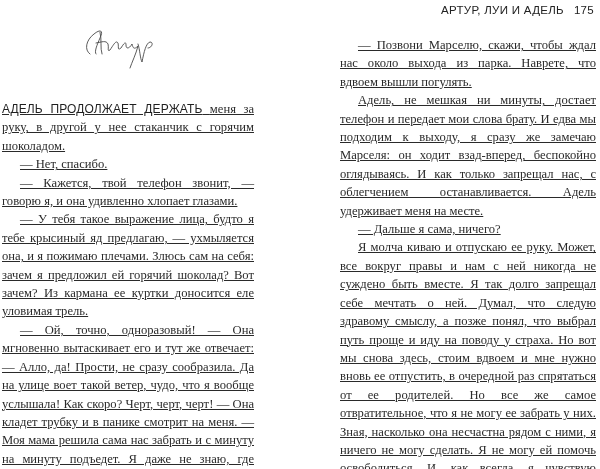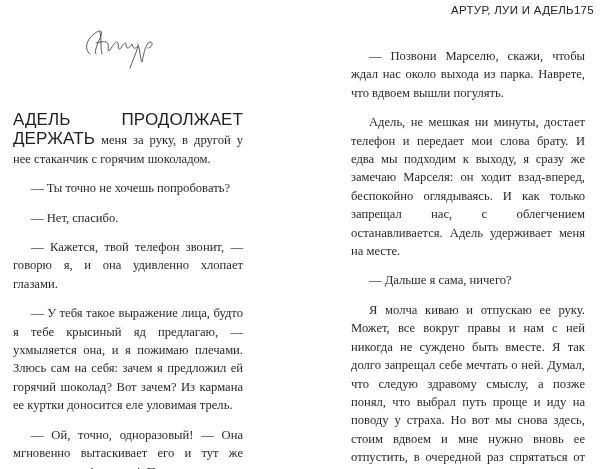--- a/index.html
+++ b/index.html
@@ -3,40 +3,39 @@
 <meta charset="utf-8">
 <style>
   html, body { margin: 0; padding: 0; background: #ffffff; }
   body { width: 600px; height: 469px; overflow: hidden; position: relative;
          font-family: "Liberation Serif", "DejaVu Serif", serif; color: #2a2a2a; }
   .page { position: absolute; top: 0; height: 469px; }
   .page-left { left: 0; width: 300px; }
   .page-right { left: 300px; width: 300px; }
   .running-head { position: absolute; top: 4px; right: 6px; font-family: "Liberation Sans", "DejaVu Sans", sans-serif;
                   font-size: 11.5px; letter-spacing: 0.3px; color: #222; white-space: nowrap; }
-  .running-head .folio { }
+  .running-head .folio { margin-left: 10px; }
   .signature { position: absolute; left: 60px; top: 10px; width: 120px; height: 60px; }
   .text { position: absolute; font-size: 12.6px; line-height: 18.4px; text-align: justify; }
   .page-left .text { left: 2px; top: 100px; width: 252px; }
   .page-right .text { left: 40px; top: 36px; width: 256px; }
-  .text p { margin: 11px; text-indent: 18px; text-align: justify; text-align-last: left; }
+  .text p { margin: 0; text-indent: 18px; text-align: justify; text-align-last: left; text-decoration: underline; }
   .text p.noindent { text-indent: 0; }
-  .smallcaps { font-family: "Liberation Sans", "DejaVu Sans", sans-serif; font-size: 17px; letter-spacing: 0.1px; color: #1f1f1f; }
+  .smallcaps { font-family: "Liberation Sans", "DejaVu Sans", sans-serif; font-size: 12px; letter-spacing: 0.1px; color: #1f1f1f; }
 </style>
 </head>
 <body>
 
 <div class="page page-left">
   <svg class="signature" viewBox="0 0 120 60">
     <title>Артур</title>
     <path d="M30 44 C 24 40, 26 30, 34 24 C 40 19, 44 20, 40 28 C 37 35, 34 42, 36 44 M40 22 C 42 30, 40 38, 42 44 M36 33 C 42 32, 46 30, 48 34 C 49 38, 47 42, 50 40 C 54 34, 56 30, 58 33 C 59 37, 57 41, 61 38 C 64 33, 66 31, 66 35 C 66 40, 70 38, 72 34 C 73 38, 74 40, 78 36 C 76 44, 72 52, 70 58 M78 34 C 80 40, 80 48, 82 52 C 84 42, 86 33, 90 32 C 94 32, 92 38, 88 38" fill="none" stroke="#4a4a4a" stroke-width="0.9" stroke-linecap="round"></path>
   </svg>
   <div class="text">
     <p class="noindent"><span class="smallcaps">АДЕЛЬ ПРОДОЛЖАЕТ ДЕРЖАТЬ</span> <span>меня за руку, в другой у нее стаканчик с горячим шоколадом.</span></p>
-    <p>— Ты точно не хочешь попробовать?</p>
     <p>— Нет, спасибо.</p>
     <p>— Кажется, твой телефон звонит, — говорю я, и она удивленно хлопает глазами.</p>
     <p>— У тебя такое выражение лица, будто я тебе крысиный яд предлагаю, — ухмыляется она, и я пожимаю плечами. Злюсь сам на себя: зачем я предложил ей горячий шоколад? Вот зачем? Из кармана ее куртки доносится еле уловимая трель.</p>
     <p>— Ой, точно, одноразовый! — Она мгновенно вытаскивает его и тут же отвечает: — Алло, да! Прости, не сразу сообразила. Да на улице воет такой ветер, чудо, что я вообще услышала! Как скоро? Черт, черт, черт! — Она кладет трубку и в панике смотрит на меня. — Моя мама решила сама нас забрать и с минуту на минуту подъедет. Я даже не знаю, где выход и куда мне идти, но, если она не найдет меня в квартире, будет очень плохо...</p>
 
   </div>
 </div>
 
 <div class="page page-right">
   <div class="running-head">

